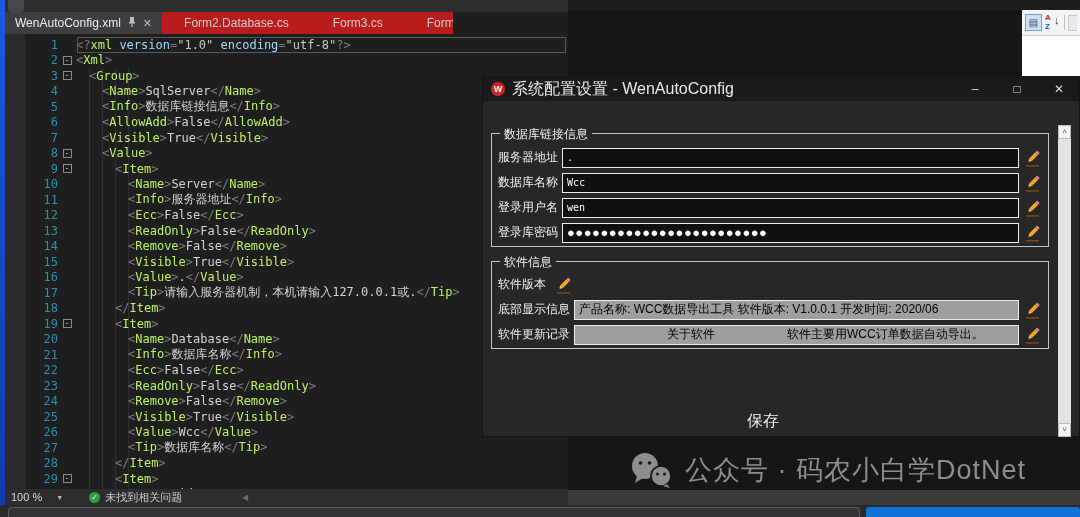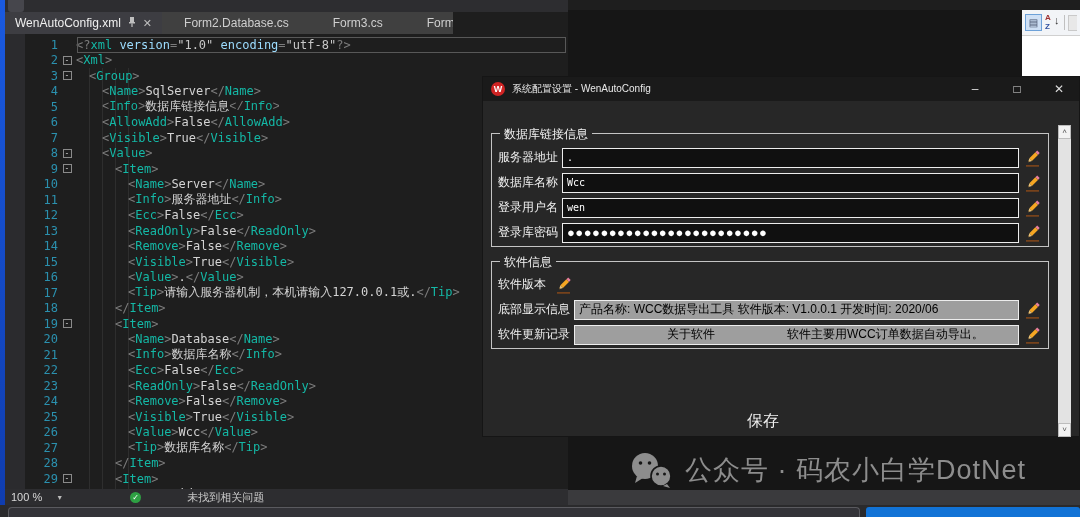--- a/index.html
+++ b/index.html
@@ -7,48 +7,48 @@
   .screen { position:relative; width:1080px; height:517px; background:#1e1e1e; overflow:hidden; }
 
   
   .edge-blue { position:absolute; left:0; top:0; width:5px; height:517px;
                background:linear-gradient(#1a5ae0,#0f3cae); }
   .top-strip { position:absolute; left:5px; top:0; width:563px; height:12px; background:#2d2d30; }
   .tl-box { position:absolute; left:8px; top:0; width:16px; height:12px; background:#46464c; border-radius:0 0 3px 3px; }
   .red-dots { position:absolute; left:573px; top:1px; width:12px; height:6px; }
   .red-dots i { display:inline-block; width:4px; height:5px; background:#d03a3a; margin-right:2px; }
 
-  .tabbar { position:absolute; left:5px; top:12px; width:448px; height:22px; background:#404040;
+  .tabbar { position:absolute; left:5px; top:12px; width:448px; height:22px; background:#b91c1c;
             display:flex; align-items:stretch; overflow:hidden; }
   .tab { display:flex; align-items:center; padding:0 10px; color:#cfcfcf; font-size:12px; white-space:nowrap; }
   .tab.active { background:#3d3d42; color:#f0f0f0; }
   .tab.inactive { padding:0 22px; }
   .tab .pin-icon, .tab .close-icon { margin-left:7px; color:#bfbfbf; font-size:10px; line-height:10px; }
   .tab .close-icon { font-size:11px; }
 
   
   .left-margin { position:absolute; left:5px; top:34px; width:20px; height:471px; background:#2b2b2e; }
   .editor { position:absolute; left:25px; top:34px; width:543px; height:471px; background:#1e1e1e; overflow:hidden; }
   .code-lines { position:absolute; left:0; top:3px; width:100%; }
   .line { position:relative; height:15.5px; display:flex; align-items:center;
           font-family:"DejaVu Sans Mono", monospace; font-size:12px; }
   .ln { width:33px; text-align:right; color:#2b91af; flex:none; }
   .fold { width:18px; flex:none; display:flex; justify-content:center; align-items:center; }
   .fold-box { width:9px; height:9px; border:1px solid #8a8a8a; background:#1e1e1e; color:#cccccc;
               font-size:8px; line-height:7px; text-align:center; }
   .src { white-space:pre; }
   .line.cur::after { content:""; position:absolute; left:52px; right:2px; top:0; bottom:0;
                      border:1px solid #585858; pointer-events:none; }
-  .tk-d { color:#7c7c7c; } .tk-t { color:#14b8a6; } .tk-a { color:#9cdcfe;text-align:right; }
+  .tk-d { color:#7c7c7c; } .tk-t { color:#bef264; } .tk-a { color:#9cdcfe;text-align:right; }
   .tk-s { color:#c8c8c8; } .tk-x { color:#d4d4d4; }
   .guide { position:absolute; width:1px; background:#2e2e2e; top:34px; height:437px; }
 
   
   .vs-status { position:absolute; left:5px; top:489px; width:563px; height:16px; background:#2d2d30;
-               display:flex; align-items:center; font-size:11px; color:#d8d8d8;gap:41px; }
+               display:flex; align-items:center; font-size:11px; color:#d8d8d8; }
   .zoom-box { margin-left:6px; display:flex; align-items:center; gap:14px; }
   .caret-down-icon { font-size:7px; color:#bbbbbb; }
   .check-icon { margin-left:26px; width:11px; height:11px; border-radius:50%; background:#2ea043;
                 color:#ffffff; font-size:8px; line-height:11px; text-align:center; flex:none; }
   .status-msg { margin-left:5px; color:#c8c8c8; }
   .tri-left-icon { position:absolute; left:237px; top:4px; color:#6a6a6a; font-size:8px; }
 
   
   .backdrop { position:absolute; left:568px; top:10px; width:512px; height:480px; background:#161616; }
   .watermark { position:absolute; left:575px; top:450px; width:505px; height:40px;
@@ -74,21 +74,21 @@
   .props-sep { width:1px; height:15px; background:#c0c0c0; }
   .half-icon { width:9px; height:16px; background:#e8e8e8; border:1px solid #c9c9c9; border-right:none; }
   .props-body { height:40px; background:#ffffff; }
 
   
   .dialog { position:absolute; left:482px; top:76px; width:598px; height:361px; background:#272727;
             border:1px solid #151515; }
   .dlg-title { height:24px; background:#1a1a1a; display:flex; align-items:center; padding:0 8px; gap:7px; }
   .dlg-icon { width:14px; height:14px; border-radius:50%; background:#cf2424; color:#ffffff; flex:none;
               font-size:9px; font-weight:bold; line-height:14px; text-align:center; }
-  .dlg-title-text { color:#e8e8e8; font-size:10px; }
+  .dlg-title-text { color:#e8e8e8; font-size:16px; }
   .dlg-controls { position:absolute; right:12px; top:0; height:24px; display:flex; align-items:center; gap:26px; }
   .dlg-btn { color:#dddddd; font-size:12px; width:16px; text-align:center; }
   .dlg-body { position:relative; height:336px; }
 
   .dlg-scrollbar { position:absolute; left:575px; top:24px; width:13px; height:312px; background:#e3e3e3; }
   .scroll-btn { position:absolute; left:0; width:13px; height:14px; background:#f2f2f2; border:1px solid #bdbdbd;
                 color:#555; font-size:8px; line-height:12px; text-align:center; }
   .scroll-btn.up { top:0; } .scroll-btn.down { bottom:0; }
 
   .group { position:absolute; left:8px; width:558px; border:1px solid #c4c4c4; }
@@ -171,21 +171,21 @@
           <span class="src" style="padding-left: 13px;"><span class="tk-d">&lt;</span><span class="tk-t">Group</span><span class="tk-d">&gt;</span></span>
         </div>
         <div class="line">
           <span class="ln">4</span>
           <span class="fold"></span>
           <span class="src" style="padding-left: 26px;"><span class="tk-d">&lt;</span><span class="tk-t">Name</span><span class="tk-d">&gt;</span><span class="tk-x">SqlServer</span><span class="tk-d">&lt;/</span><span class="tk-t">Name</span><span class="tk-d">&gt;</span></span>
         </div>
         <div class="line">
           <span class="ln">5</span>
           <span class="fold"></span>
-          <span class="src" style="padding-left: 26px; font-family: Liberation Mono, monospace;"><span class="tk-d">&lt;</span><span class="tk-t">Info</span><span class="tk-d">&gt;</span><span class="tk-x">数据库链接信息</span><span class="tk-d">&lt;/</span><span class="tk-t">Info</span><span class="tk-d">&gt;</span></span>
+          <span class="src" style="padding-left: 26px;"><span class="tk-d">&lt;</span><span class="tk-t">Info</span><span class="tk-d">&gt;</span><span class="tk-x">数据库链接信息</span><span class="tk-d">&lt;/</span><span class="tk-t">Info</span><span class="tk-d">&gt;</span></span>
         </div>
         <div class="line">
           <span class="ln">6</span>
           <span class="fold"></span>
           <span class="src" style="padding-left: 26px;"><span class="tk-d">&lt;</span><span class="tk-t">AllowAdd</span><span class="tk-d">&gt;</span><span class="tk-x">False</span><span class="tk-d">&lt;/</span><span class="tk-t">AllowAdd</span><span class="tk-d">&gt;</span></span>
         </div>
         <div class="line">
           <span class="ln">7</span>
           <span class="fold"></span>
           <span class="src" style="padding-left: 26px;"><span class="tk-d">&lt;</span><span class="tk-t">Visible</span><span class="tk-d">&gt;</span><span class="tk-x">True</span><span class="tk-d">&lt;/</span><span class="tk-t">Visible</span><span class="tk-d">&gt;</span></span>

